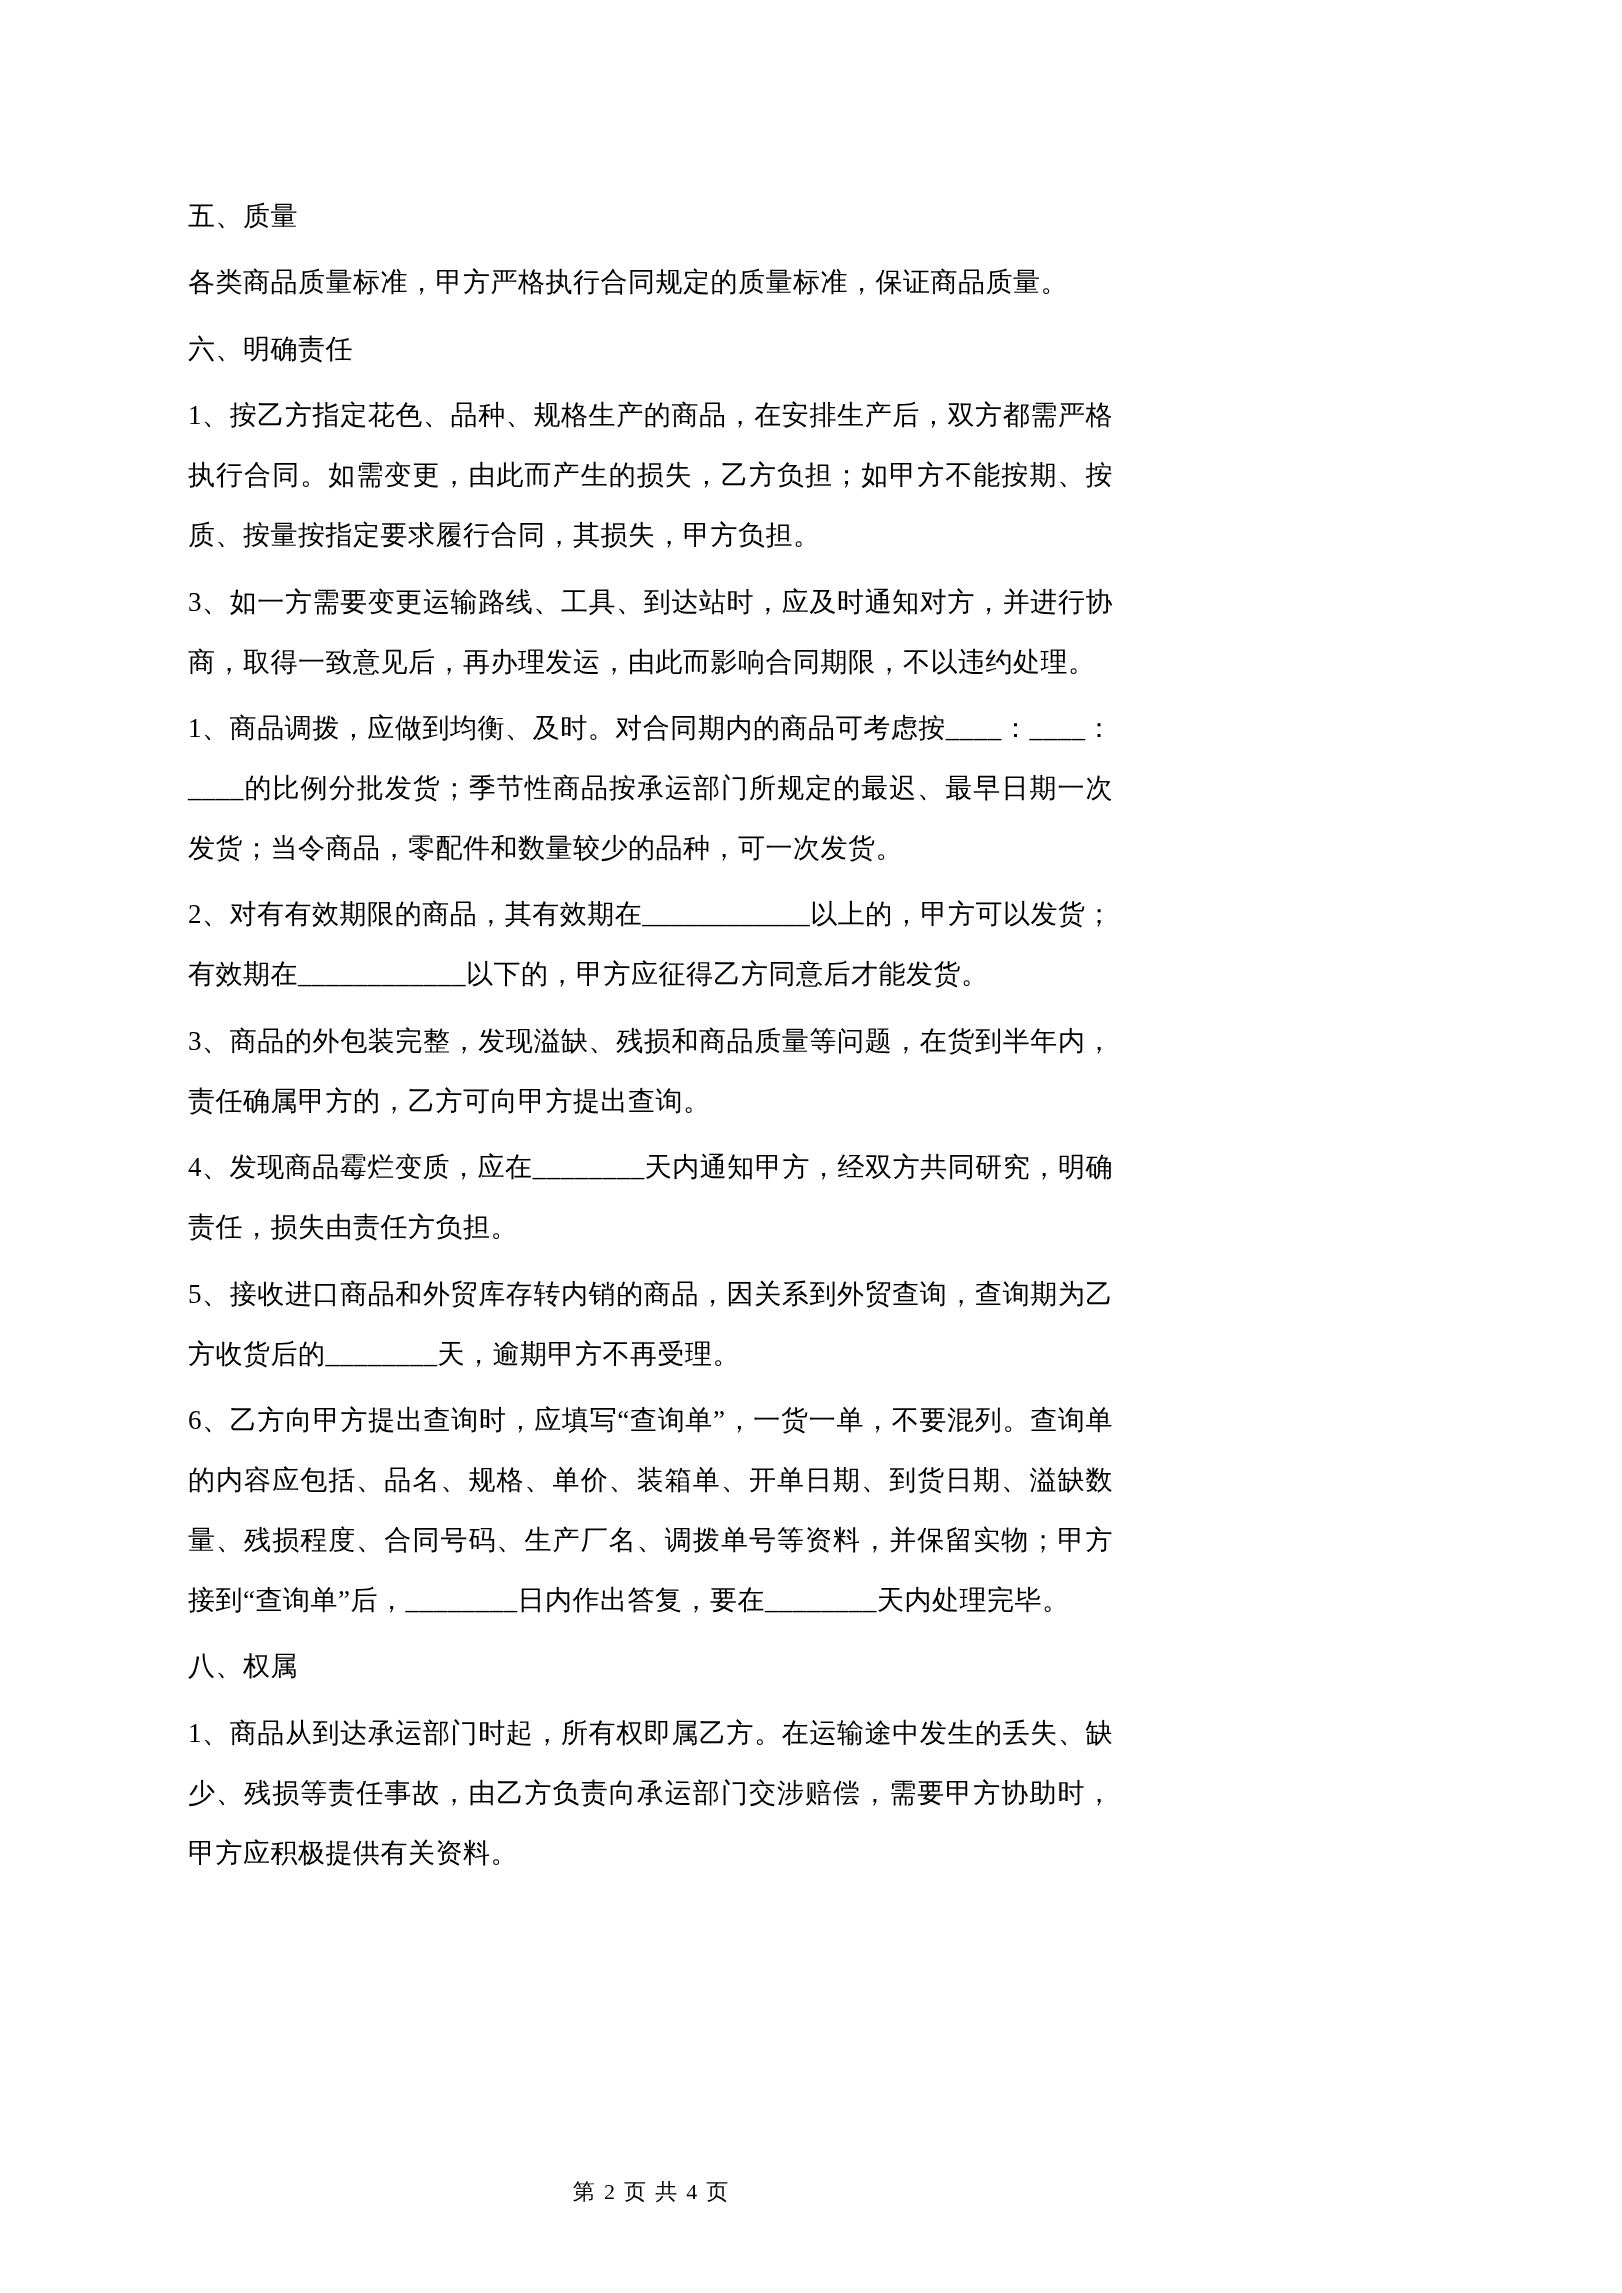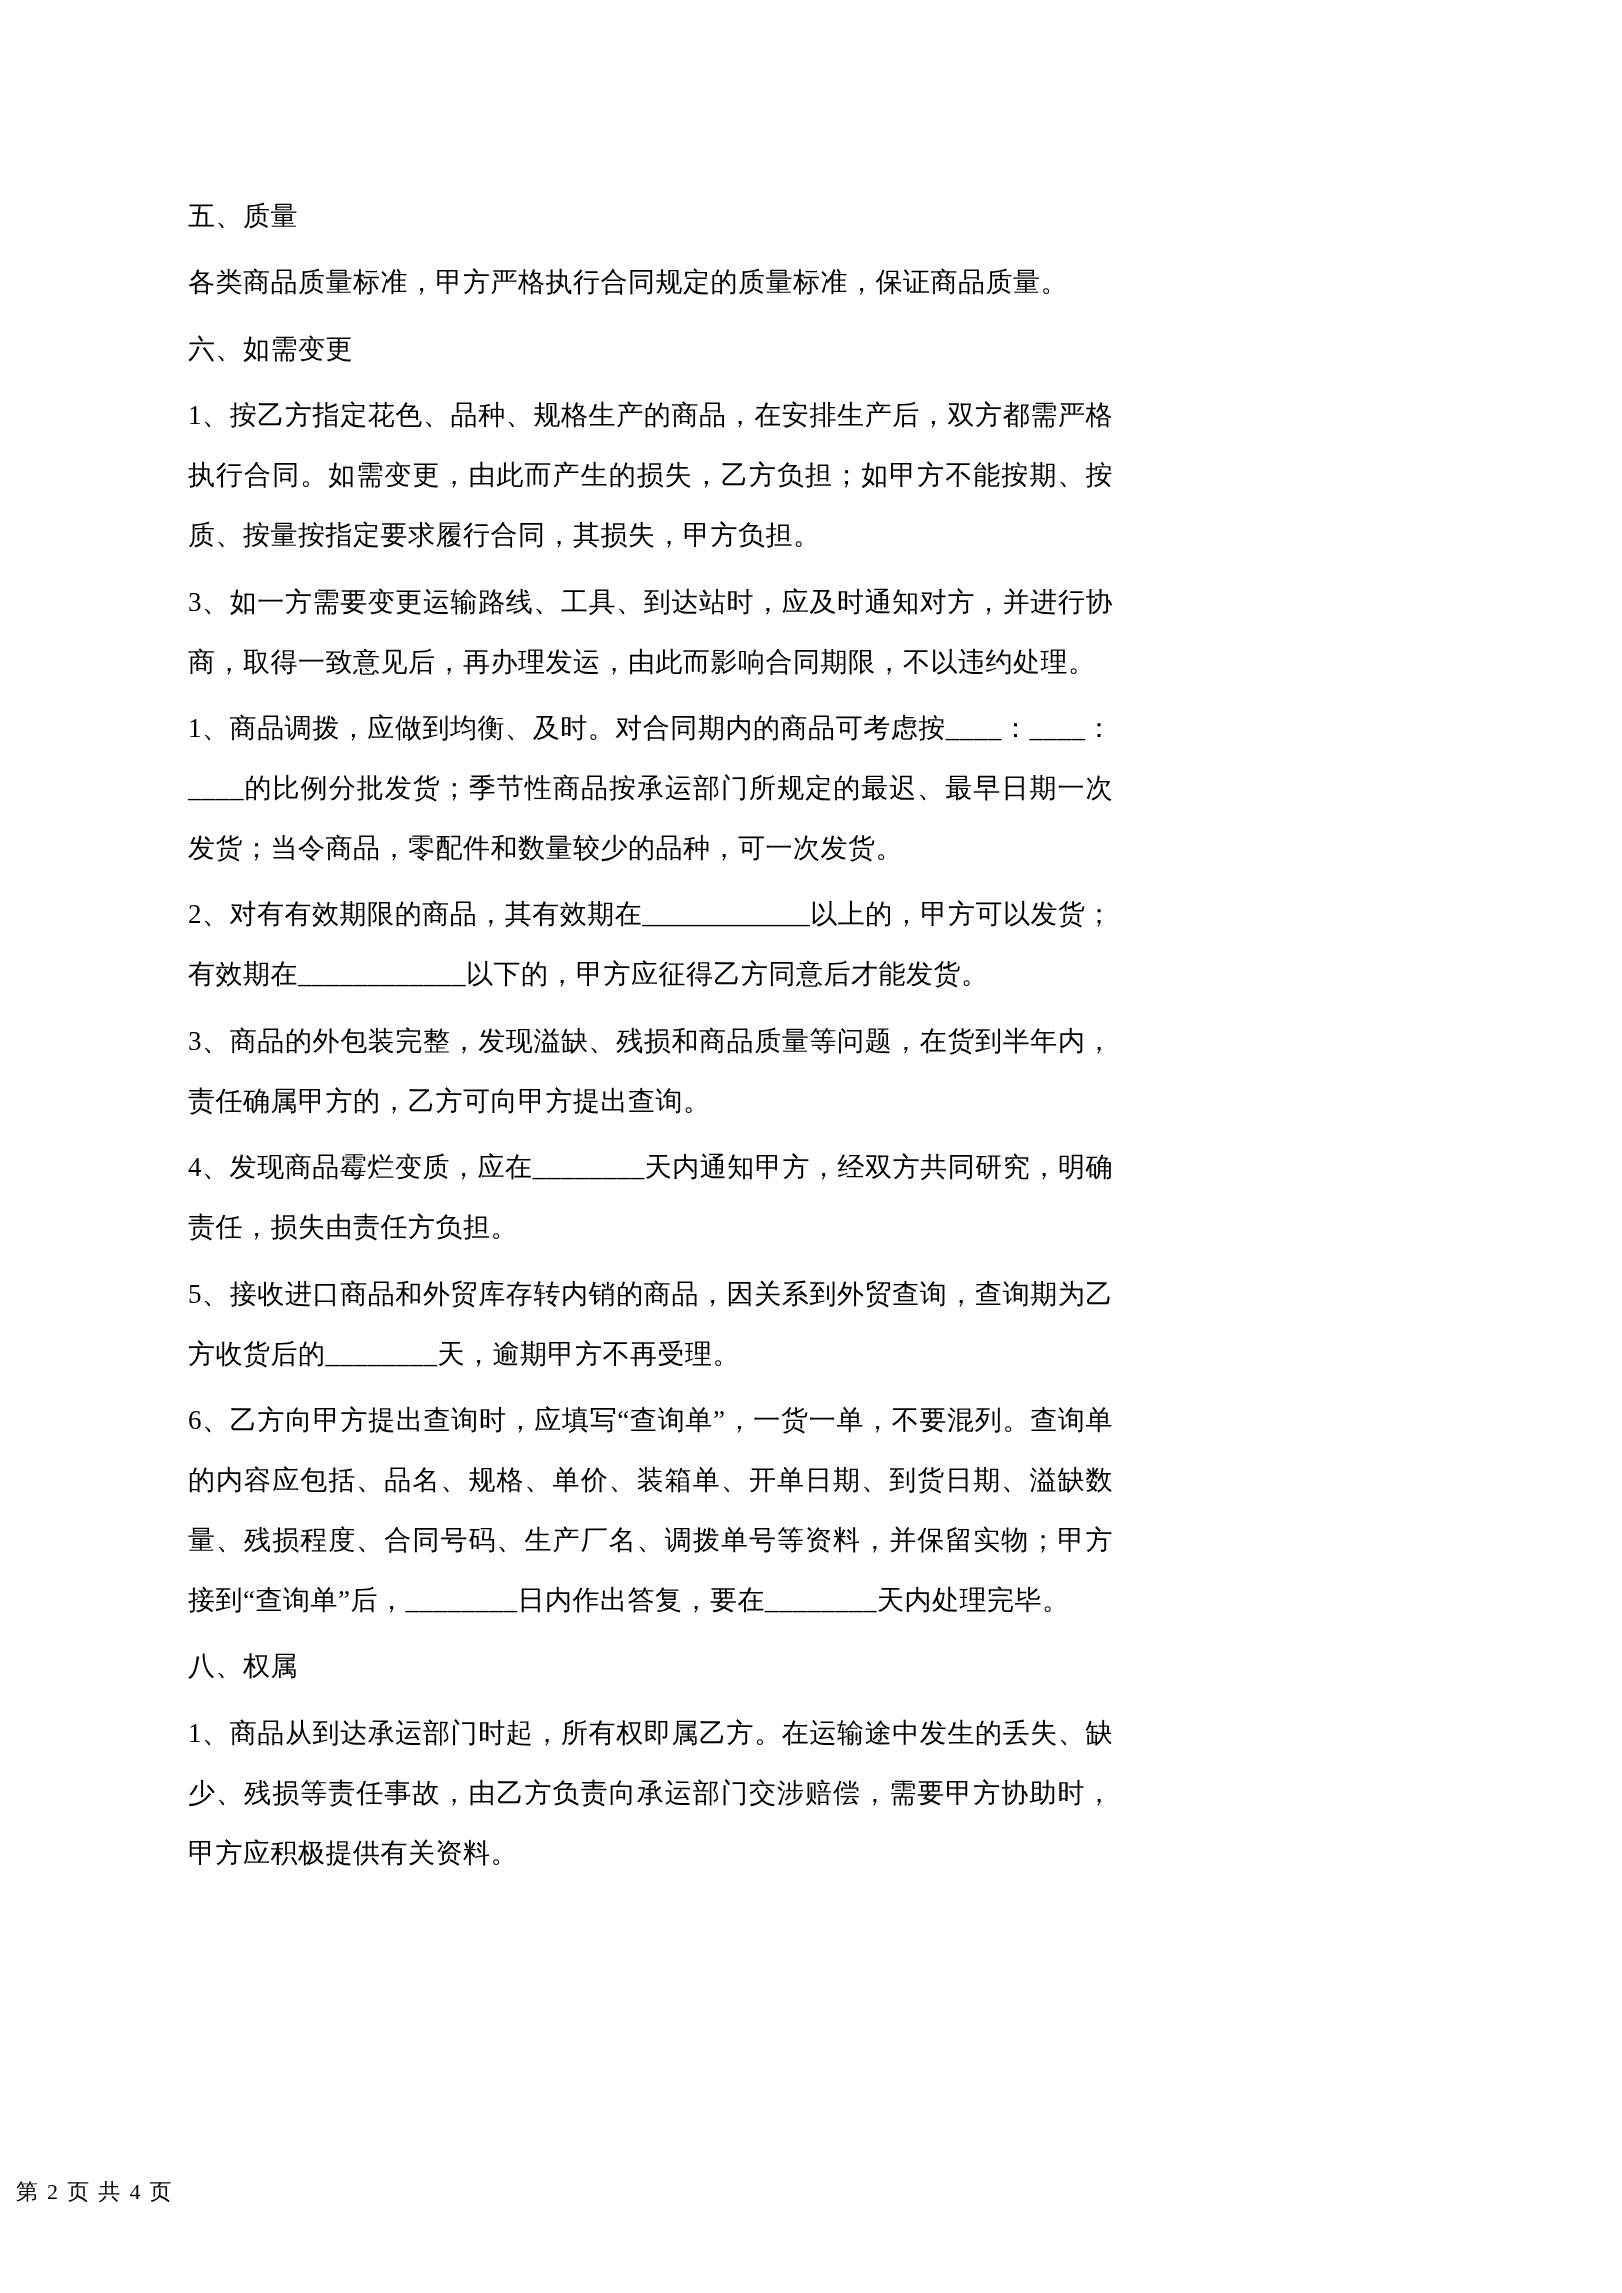--- a/index.html
+++ b/index.html
@@ -29,36 +29,37 @@
     text-align: justify;
     text-justify: inter-character;
     letter-spacing: 0.5px;
     word-break: break-all;
   }
   .doc-body p.heading {
     text-align: left;
   }
   .page-footer {
     position: absolute;
-    left: 16px;
+    left: 4px;
     right: 0;
     top: 2177px;
+    text-align: center;
     font-size: 22px;
     letter-spacing: 1.8px;
     color: #000000;
   }
 </style>
 </head>
 <body>
 
 <div class="page">
   <div class="doc-body">
       <p class="heading">五、质量</p>
       <p class="body">各类商品质量标准，甲方严格执行合同规定的质量标准，保证商品质量。</p>
-      <p class="heading">六、如需变更</p>
+      <p class="heading">六、明确责任</p>
       <p class="body">1、按乙方指定花色、品种、规格生产的商品，在安排生产后，双方都需严格执行合同。如需变更，由此而产生的损失，乙方负担；如甲方不能按期、按质、按量按指定要求履行合同，其损失，甲方负担。</p>
       <p class="body">3、如一方需要变更运输路线、工具、到达站时，应及时通知对方，并进行协商，取得一致意见后，再办理发运，由此而影响合同期限，不以违约处理。</p>
       <p class="body">1、商品调拨，应做到均衡、及时。对合同期内的商品可考虑按____：____：____的比例分批发货；季节性商品按承运部门所规定的最迟、最早日期一次发货；当令商品，零配件和数量较少的品种，可一次发货。</p>
       <p class="body">2、对有有效期限的商品，其有效期在____________以上的，甲方可以发货；有效期在____________以下的，甲方应征得乙方同意后才能发货。</p>
       <p class="body">3、商品的外包装完整，发现溢缺、残损和商品质量等问题，在货到半年内，责任确属甲方的，乙方可向甲方提出查询。</p>
       <p class="body">4、发现商品霉烂变质，应在________天内通知甲方，经双方共同研究，明确责任，损失由责任方负担。</p>
       <p class="body">5、接收进口商品和外贸库存转内销的商品，因关系到外贸查询，查询期为乙方收货后的________天，逾期甲方不再受理。</p>
       <p class="body">6、乙方向甲方提出查询时，应填写“查询单”，一货一单，不要混列。查询单的内容应包括、品名、规格、单价、装箱单、开单日期、到货日期、溢缺数量、残损程度、合同号码、生产厂名、调拨单号等资料，并保留实物；甲方接到“查询单”后，________日内作出答复，要在________天内处理完毕。</p>
       <p class="heading">八、权属</p>
       <p class="body">1、商品从到达承运部门时起，所有权即属乙方。在运输途中发生的丢失、缺少、残损等责任事故，由乙方负责向承运部门交涉赔偿，需要甲方协助时，甲方应积极提供有关资料。</p>

